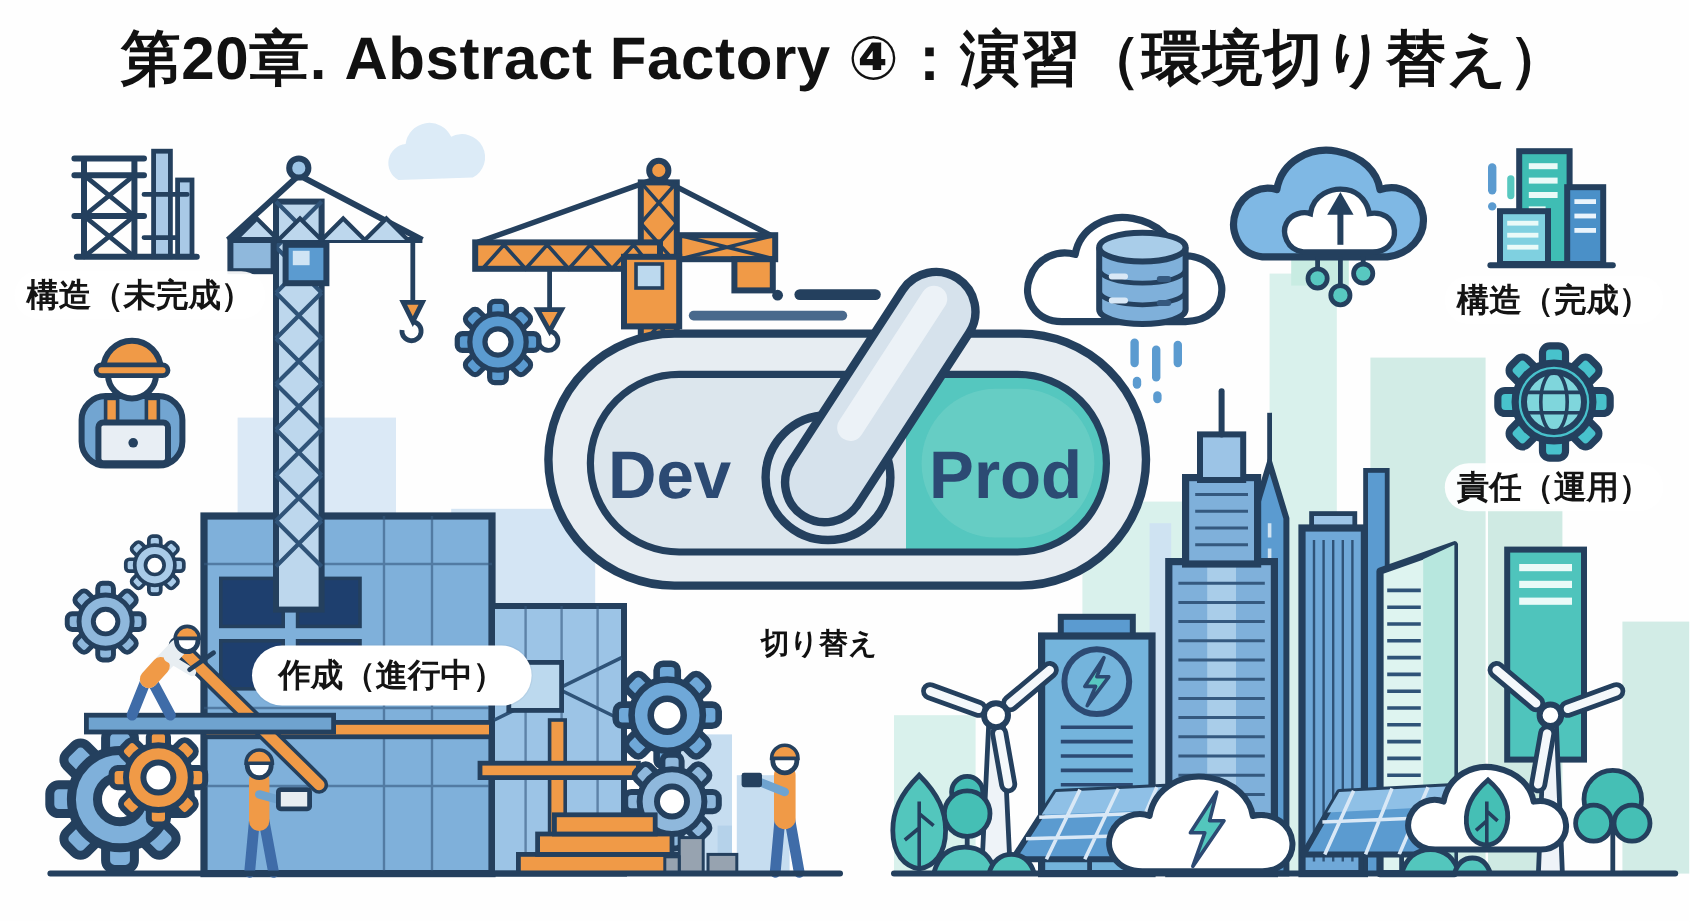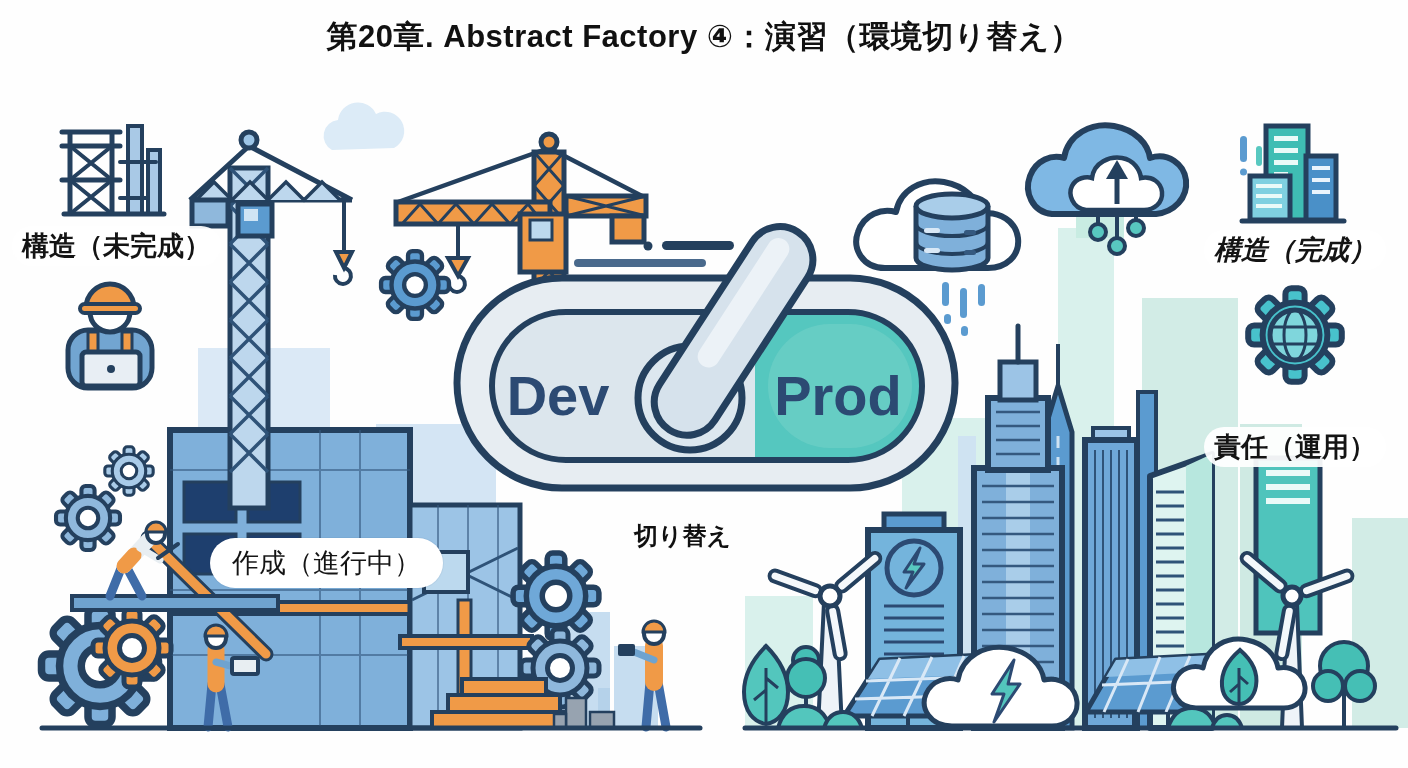--- a/index.html
+++ b/index.html
@@ -1,31 +1,31 @@
 <!DOCTYPE html>
 <html><head>
 <meta charset="utf-8">
 <style>
   html,body{margin:0;padding:0;background:#ffffff;}
   body{font-family:"Liberation Sans","DejaVu Sans",sans-serif;}
   .stage{position:relative;width:1408px;height:768px;background:#fefefe;overflow:hidden;}
   .stage svg{position:absolute;left:0;top:0;}
   .title{position:absolute;top:16px;left:0;width:100%;text-align:center;
-         font-size:31px;font-weight:800;color:#111;letter-spacing:0.5px;white-space:nowrap;}
+         font-size:50px;font-weight:800;color:#111;letter-spacing:0.5px;white-space:nowrap;}
   .label{position:absolute;font-size:27px;font-weight:800;color:#141414;white-space:nowrap;
          background:rgba(255,255,255,.93);border-radius:24px;padding:4px 10px;line-height:1.2;}
-  .pill{position:absolute;font-size:27px;font-weight:400;color:#141414;white-space:nowrap;
+  .pill{position:absolute;font-size:27px;font-weight:700;color:#141414;white-space:nowrap;
         background:#ffffff;border-radius:30px;padding:9px 22px;line-height:1.2;
         box-shadow:0 0 0 1px rgba(40,60,90,.05);}
   .caption{position:absolute;font-size:24px;font-weight:800;color:#101010;white-space:nowrap;}
   .lbl-structure-dev{left:12px;top:226px;}
   .lbl-resp-dev{left:24px;top:384px;}
   .pill-create-dev{left:210px;top:538px;}
-  .lbl-structure-prod{left:1204px;top:230px;font-style:italic;}
-  .lbl-resp-prod{left:1204px;top:386px;margin-top:41px;}
+  .lbl-structure-prod{left:1204px;top:230px;}
+  .lbl-resp-prod{left:1204px;top:386px;}
   .pill-create-prod{left:1034px;top:540px;}
   .caption-switch{left:634px;top:520px;}
   .svg-toggle-label{font-family:"Liberation Sans","DejaVu Sans",sans-serif;font-weight:bold;
                     font-size:56px;fill:#2c4a73;}
 </style>
 </head>
 <body>
 
 <div class="stage">
 

